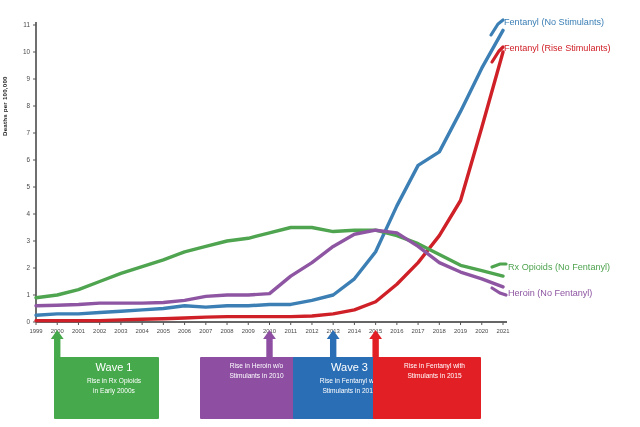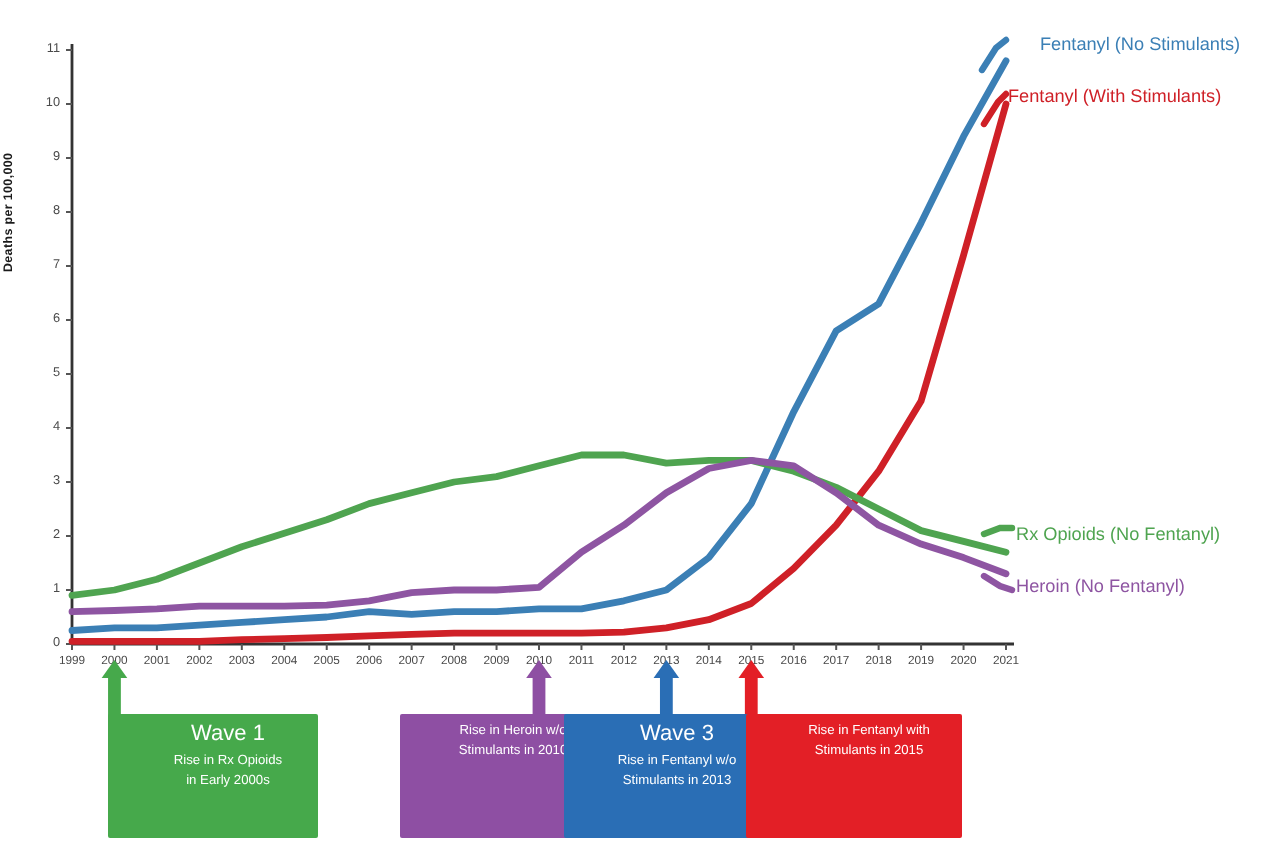--- a/index.html
+++ b/index.html
@@ -184,37 +184,37 @@
       <g>
         <rect x="329.9818181818182" y="337" width="6.4" height="23" fill="#2a6eb5"></rect>
         <polygon points="326.7818181818182,339 333.1818181818182,330 339.58181818181816,339" fill="#2a6eb5"></polygon>
       </g>
       <g>
         <rect x="372.43636363636364" y="337" width="6.4" height="23" fill="#e31f26"></rect>
         <polygon points="369.23636363636365,339 375.6363636363636,330 382.0363636363636,339" fill="#e31f26"></polygon>
       </g>
     </svg>
 
-  <div class="legend-label lg-blue" style="left:504px; top:17px;margin-left:16px;">Fentanyl (No Stimulants)</div>
-  <div class="legend-label lg-red" style="left:504px; top:43px;">Fentanyl (With Stimulants)</div>
+  <div class="legend-label lg-blue" style="left:504px; top:17px;">Fentanyl (No Stimulants)</div>
+  <div class="legend-label lg-red" style="left:504px; top:43px;">Fentanyl (Rise Stimulants)</div>
   <div class="legend-label lg-green" style="left:508px; top:262px;">Rx Opioids (No Fentanyl)</div>
   <div class="legend-label lg-purple" style="left:508px; top:288px;">Heroin (No Fentanyl)</div>
 
   <div class="wave-box w-green" style="left:54px; top:357px; width:105px; height:62px;">
     <span class="wave-title">Wave 1</span>
     <span class="wave-sub">Rise in Rx Opioids</span>
     <span class="wave-sub">in Early 2000s</span>
   </div>
 
   <div class="wave-box w-purple" style="left:200px; top:357px; width:98px; height:62px;">
     <span class="wave-sub">Rise in Heroin w/o</span>
     <span class="wave-sub">Stimulants in 2010</span>
   </div>
 
-  <div class="wave-box w-blue" style="left:282px; top:357px; width:98px; height:62px;">
+  <div class="wave-box w-blue" style="left:293px; top:357px; width:98px; height:62px;">
     <span class="wave-title">Wave 3</span>
     <span class="wave-sub">Rise in Fentanyl w/o</span>
     <span class="wave-sub">Stimulants in 2013</span>
   </div>
 
   <div class="wave-box w-red" style="left:373px; top:357px; width:108px; height:62px;">
     <span class="wave-sub">Rise in Fentanyl with</span>
     <span class="wave-sub">Stimulants in 2015</span>
   </div>
 

